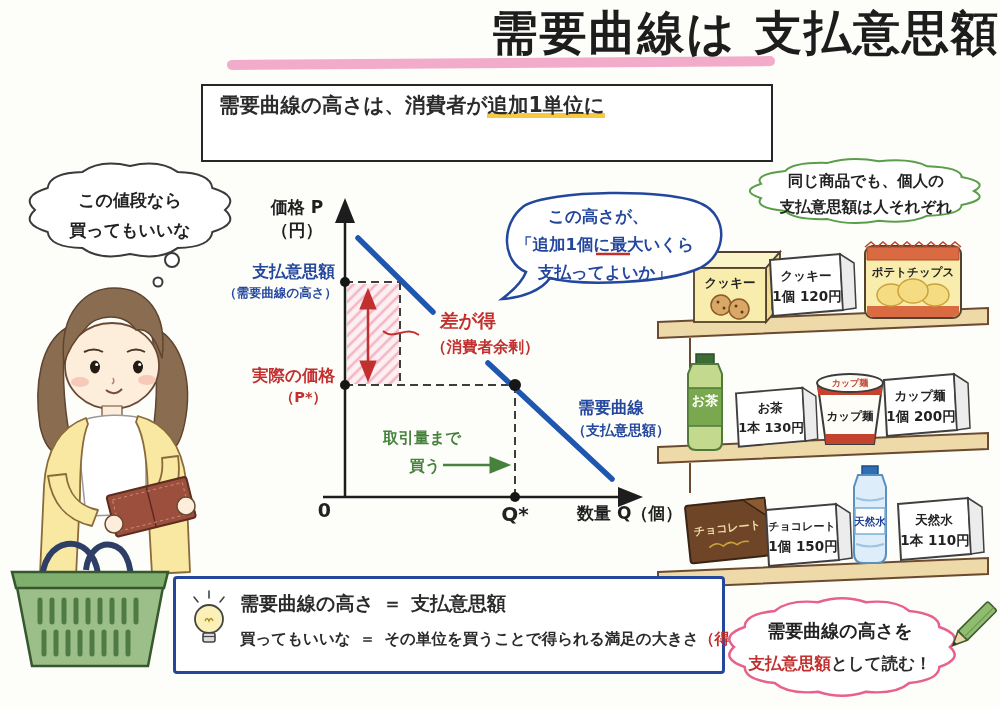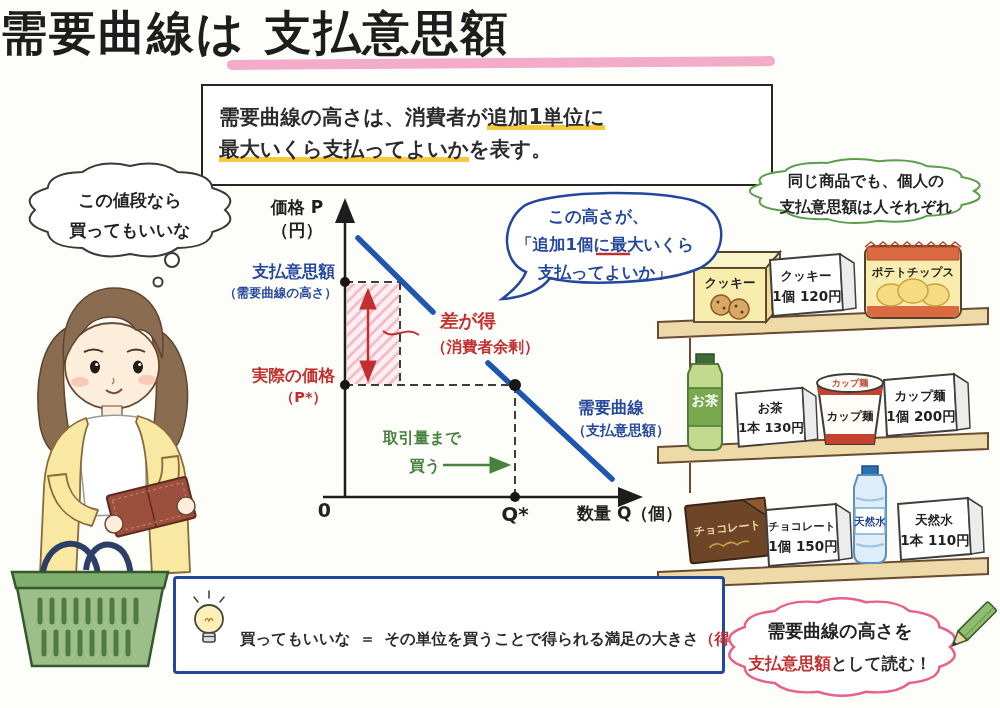--- a/index.html
+++ b/index.html
@@ -6,27 +6,27 @@
     --ink:#2b2b2b; --blue:#24479e; --curve_blue:#1f56b0; --red:#c1302e;
     --green:#47823c; --pink:#e8618c; --pink_soft:#f2abc8; --yellow_hl:#f6c93f;
     --wood:#eed9a8; --wood_line:#6b4a2f;
   }
   html,body{margin:0;padding:0;background:#e9e9e9;}
   .page{position:relative;width:1000px;height:708px;background:#fdfdfa;overflow:hidden;
         font-family:"DejaVu Sans","Liberation Sans",sans-serif;color:var(--ink);}
   svg{overflow:visible;}
   svg text{font-family:"DejaVu Sans","Liberation Sans",sans-serif;}
 
-  .page-title{position:absolute;top:2px;left:0;right:0;margin:0;text-align:left;
+  .page-title{position:absolute;top:2px;left:0;right:0;margin:0;text-align:right;
     font-size:47px;font-weight:700;letter-spacing:2px;color:#1d1d1d;z-index:3;}
   .title-underline{position:absolute;left:227px;top:58px;width:548px;height:10px;
     background:var(--pink_soft);border-radius:7px;transform:rotate(-0.4deg);z-index:2;}
 
   .intro-box{position:absolute;left:201px;top:84px;width:536px;height:68px;
-    background:#fff;border:2.5px solid #262626;padding:15px 16px;
+    background:#fff;border:2.5px solid #262626;padding:3px 16px;
     font-size:20.5px;line-height:32px;font-weight:600;}
   .intro-box p{margin:0;}
   .hl{background:linear-gradient(to top,var(--yellow_hl) 0 5px,transparent 5px);padding-bottom:1px;}
 
   .chart-svg{position:absolute;left:235px;top:185px;}
   .thought-svg{position:absolute;left:28px;top:158px;}
   .girl-svg{position:absolute;left:0px;top:266px;}
   .basket-svg{position:absolute;left:6px;top:516px;}
   .callout-svg{position:absolute;left:490px;top:182px;z-index:4;}
   .shelfnote-svg{position:absolute;left:748px;top:152px;z-index:4;}
@@ -51,21 +51,20 @@
 </head>
 <body>
 
 <div class="page">
 
   <h1 class="page-title">需要曲線は 支払意思額</h1>
   <div class="title-underline"></div>
 
   <div class="intro-box">
     <p><span>需要曲線の高さは、消費者が</span><span class="hl">追加1単位に</span></p>
-    <p><span class="hl">最大いくら支払ってよいか</span><span>を表す。</span></p>
   </div>
 
   <svg class="thought-svg" width="210" height="135" viewBox="0 0 210 135">
     <path fill="#fff" stroke="#3a3a3a" stroke-width="2" d="M197.0,52.0 Q212.1,65.7 184.3,74.0 Q182.6,89.3 149.5,90.1 Q131.5,103.0 102.0,96.0 Q72.5,103.0 54.5,90.1 Q21.4,89.3 19.7,74.0 Q-8.1,65.7 7.0,52.0 Q-8.1,38.3 19.7,30.0 Q21.4,14.7 54.5,13.9 Q72.5,1.0 102.0,8.0 Q131.5,1.0 149.5,13.9 Q182.6,14.7 184.3,30.0 Q212.1,38.3 197.0,52.0 Z"></path>
     <circle cx="144" cy="102" r="7" fill="#fff" stroke="#3a3a3a" stroke-width="2"></circle>
     <circle cx="130" cy="124" r="4.5" fill="#fff" stroke="#3a3a3a" stroke-width="2"></circle>
     <text x="102" y="48" text-anchor="middle" font-size="17" class="t-ink">この値段なら</text>
     <text x="102" y="78" text-anchor="middle" font-size="17" class="t-ink">買ってもいいな</text>
   </svg>
 
@@ -289,20 +288,23 @@
           <line x1="23" y1="2" x2="23" y2="9"></line>
             <line x1="8" y1="8" x2="12" y2="13"></line>
             <line x1="38" y1="8" x2="34" y2="13"></line>
         </g>
         <circle cx="23" cy="30" r="14" fill="#fbf0b8" stroke="#444" stroke-width="1.8"></circle>
         <path d="M19,32 q2,-5 4,0 q2,-5 4,0" stroke="#b08a20" stroke-width="1.4" fill="none"></path>
         <rect x="17" y="44" width="12" height="9" rx="2" fill="#ddd" stroke="#444" stroke-width="1.6"></rect>
         <line x1="17" y1="47.5" x2="29" y2="47.5" stroke="#444" stroke-width="1.2"></line>
       </svg>
     </div>
+    <div class="summary-row row1">
+      <span>需要曲線の高さ</span><span class="s-eq">＝</span><span>支払意思額</span>
+    </div>
     <div class="summary-row row2">
       <span>買ってもいいな</span><span class="s-eq">＝</span><span>その単位を買うことで得られる満足の大きさ</span><span class="s-red">（得）</span>
     </div>
   </div>
 
   <svg class="footnote-svg" width="278" height="123" viewBox="0 0 278 123">
     <path fill="#fff" stroke="var(--pink)" stroke-width="2.5" d="M228.0,62.0 Q241.1,73.8 217.3,82.0 Q217.1,95.0 187.3,98.0 Q173.9,109.7 144.0,106.8 Q120.0,114.9 96.0,106.8 Q66.1,109.7 52.7,98.0 Q22.9,95.0 22.7,82.0 Q-1.1,73.8 12.0,62.0 Q-1.1,50.2 22.7,42.0 Q22.9,29.0 52.7,26.0 Q66.1,14.3 96.0,17.2 Q120.0,9.1 144.0,17.2 Q173.9,14.3 187.3,26.0 Q217.1,29.0 217.3,42.0 Q241.1,50.2 228.0,62.0 Z"></path>
     <text x="118" y="52" text-anchor="middle" font-size="18" class="t-ink">需要曲線の高さを</text>
     <text x="118" y="84" text-anchor="middle" font-size="16.5"><tspan fill="#c1302e" font-weight="700">支払意思額</tspan><tspan fill="#2b2b2b" font-weight="600">として読む！</tspan></text>
     <g transform="translate(228,14) rotate(135,25,25)">

